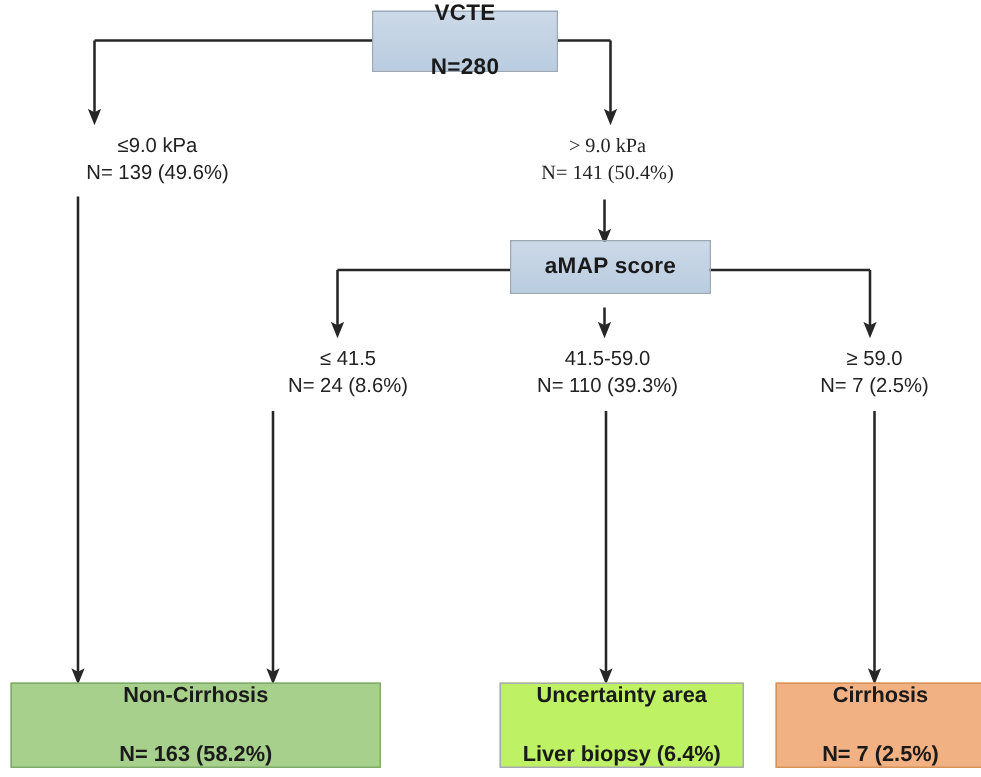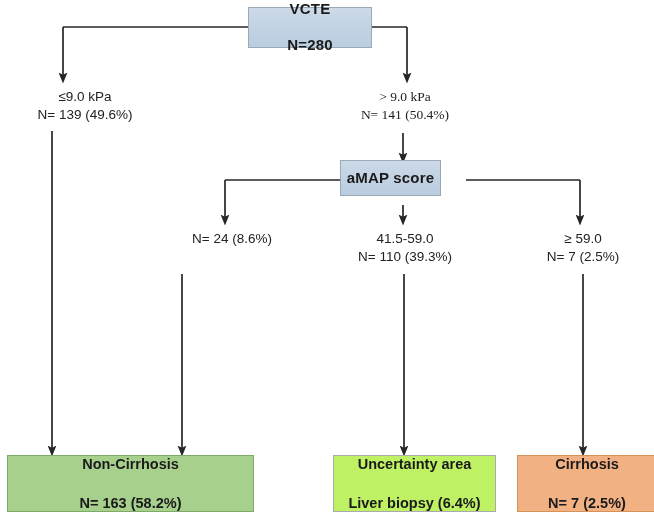--- a/index.html
+++ b/index.html
@@ -120,35 +120,36 @@
     <g>
       <path d="M583,274 L583,451" stroke="#262626" stroke-width="1.7" fill="none" marker-end="url(#arrowhead)"></path>
     </g>
   </svg>
 
   <div class="node node-decision" style="left:248px; top:7px; width:124px; height:41px;">
     <span class="line1">VCTE</span>
     <span class="line2">N=280</span>
   </div>
 
-  <div class="edge-label" style="left:0px; top:88px; width:170px;">
+  <div class="edge-label" style="left:0px; top:88px; width:170px;padding-left:20px;">
     <span class="l1">≤9.0 kPa</span>
     <span class="l2">N= 139 (49.6%)</span>
   </div>
 
   <div class="edge-label" style="left:320px; top:88px; width:170px;font-family:Liberation Serif, serif;">
     <span class="l1">&gt; 9.0 kPa</span>
     <span class="l2">N= 141 (50.4%)</span>
   </div>
 
-  <div class="node node-decision" style="left:340px; top:160px; width:101px; height:36px;">
+  <div class="node node-decision" style="left:340px; top:160px; width:134px; height:36px;">
     <span class="line1">aMAP score</span>
   </div>
 
   <div class="edge-label" style="left:112px; top:230px; width:240px;">
+    <span class="l1">≤ 41.5</span>
     <span class="l2">N= 24 (8.6%)</span>
   </div>
 
   <div class="edge-label" style="left:320px; top:230px; width:170px;">
     <span class="l1">41.5-59.0</span>
     <span class="l2">N= 110 (39.3%)</span>
   </div>
 
   <div class="edge-label" style="left:508px; top:230px; width:150px;">
     <span class="l1">≥ 59.0</span>

